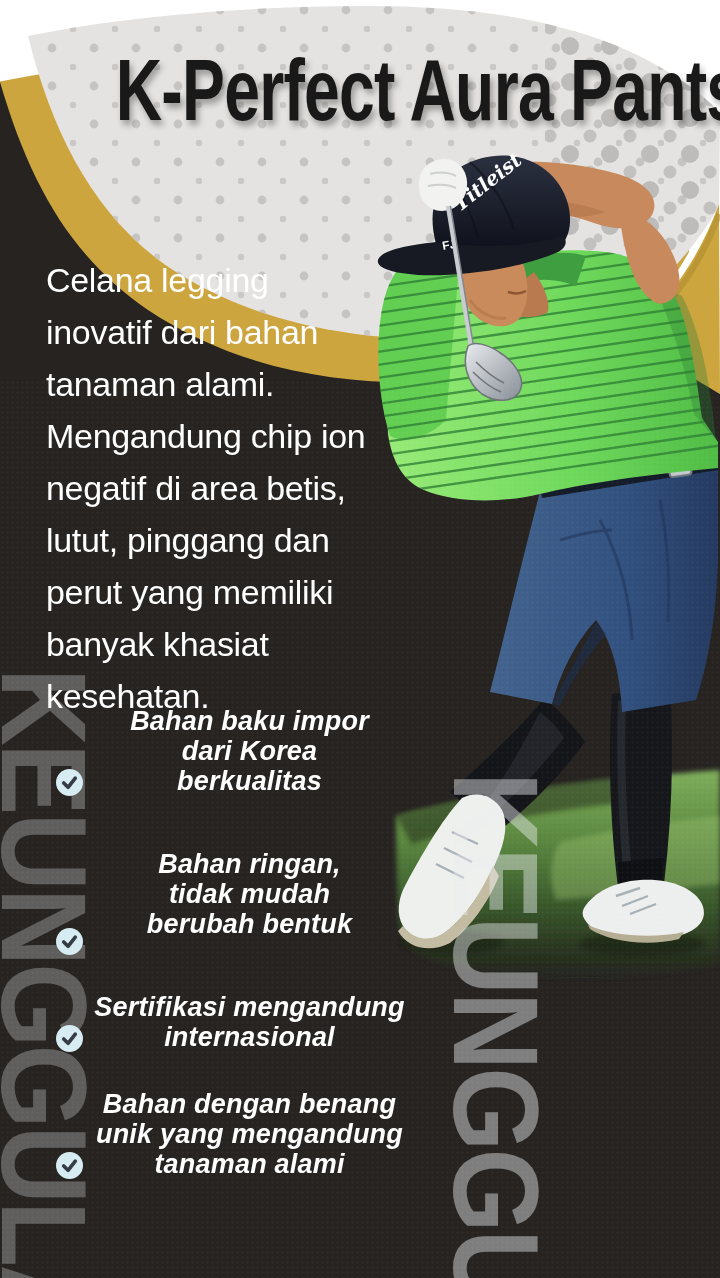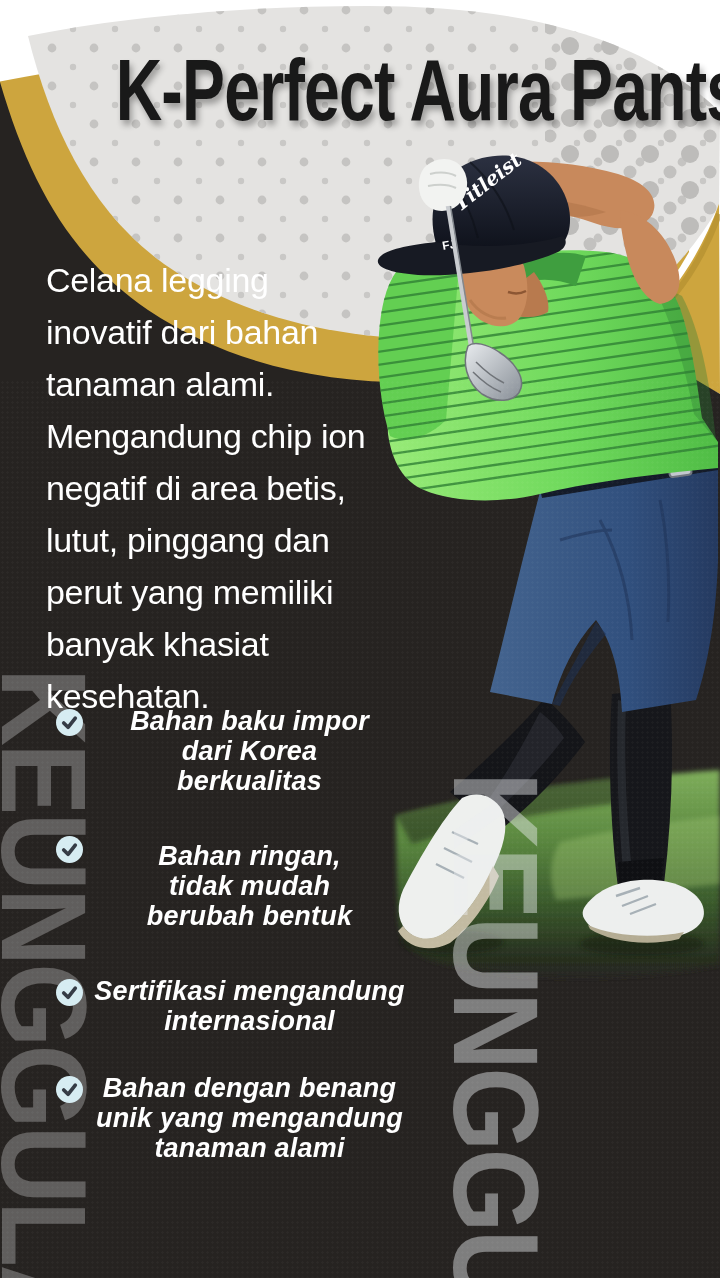--- a/index.html
+++ b/index.html
@@ -33,30 +33,30 @@
     transform-origin:0 0;pointer-events:none;
   }
   .wm-left{left:104px;top:668px;transform:rotate(90deg) scaleX(0.9);color:rgba(255,255,255,0.27);}
   .wm-right{left:556px;top:772px;transform:rotate(90deg) scaleX(0.9);color:rgba(235,238,240,0.45);}
   
   .features{
     position:absolute;top:706px;left:56px;width:356px;z-index:2;
     list-style:none;margin:0;padding:0;
   }
   .feature{
-    display:flex;align-items:flex-start;gap:4px;margin:0 0 37px 0;
+    display:flex;align-items:flex-end;gap:4px;margin:0 0 37px 0;
   }
   .check{width:27px;height:27px;flex:none;margin-top:3px;}
   .ftxt{
     flex:1;text-align:center;color:#ffffff;
     font-style:italic;font-weight:bold;
     font-size:27px;line-height:30px;letter-spacing:0.2px;
   }
   .feature:nth-child(1) .ftxt{max-width:268px;margin:0 auto;}
-  .feature:nth-child(2) .ftxt{max-width:252px;margin:8px auto;}
+  .feature:nth-child(2) .ftxt{max-width:252px;margin:16px auto;}
   .feature:nth-child(5) .ftxt{max-width:238px;margin:18px auto;}
   
   .noise{
     position:absolute;left:0;top:380px;width:720px;height:898px;z-index:3;
     background-image:radial-gradient(rgba(255,255,255,0.05) 1px, transparent 1.2px);
     background-size:5px 5px;opacity:.55;pointer-events:none;
   }
 </style>
 </head>
 <body>

